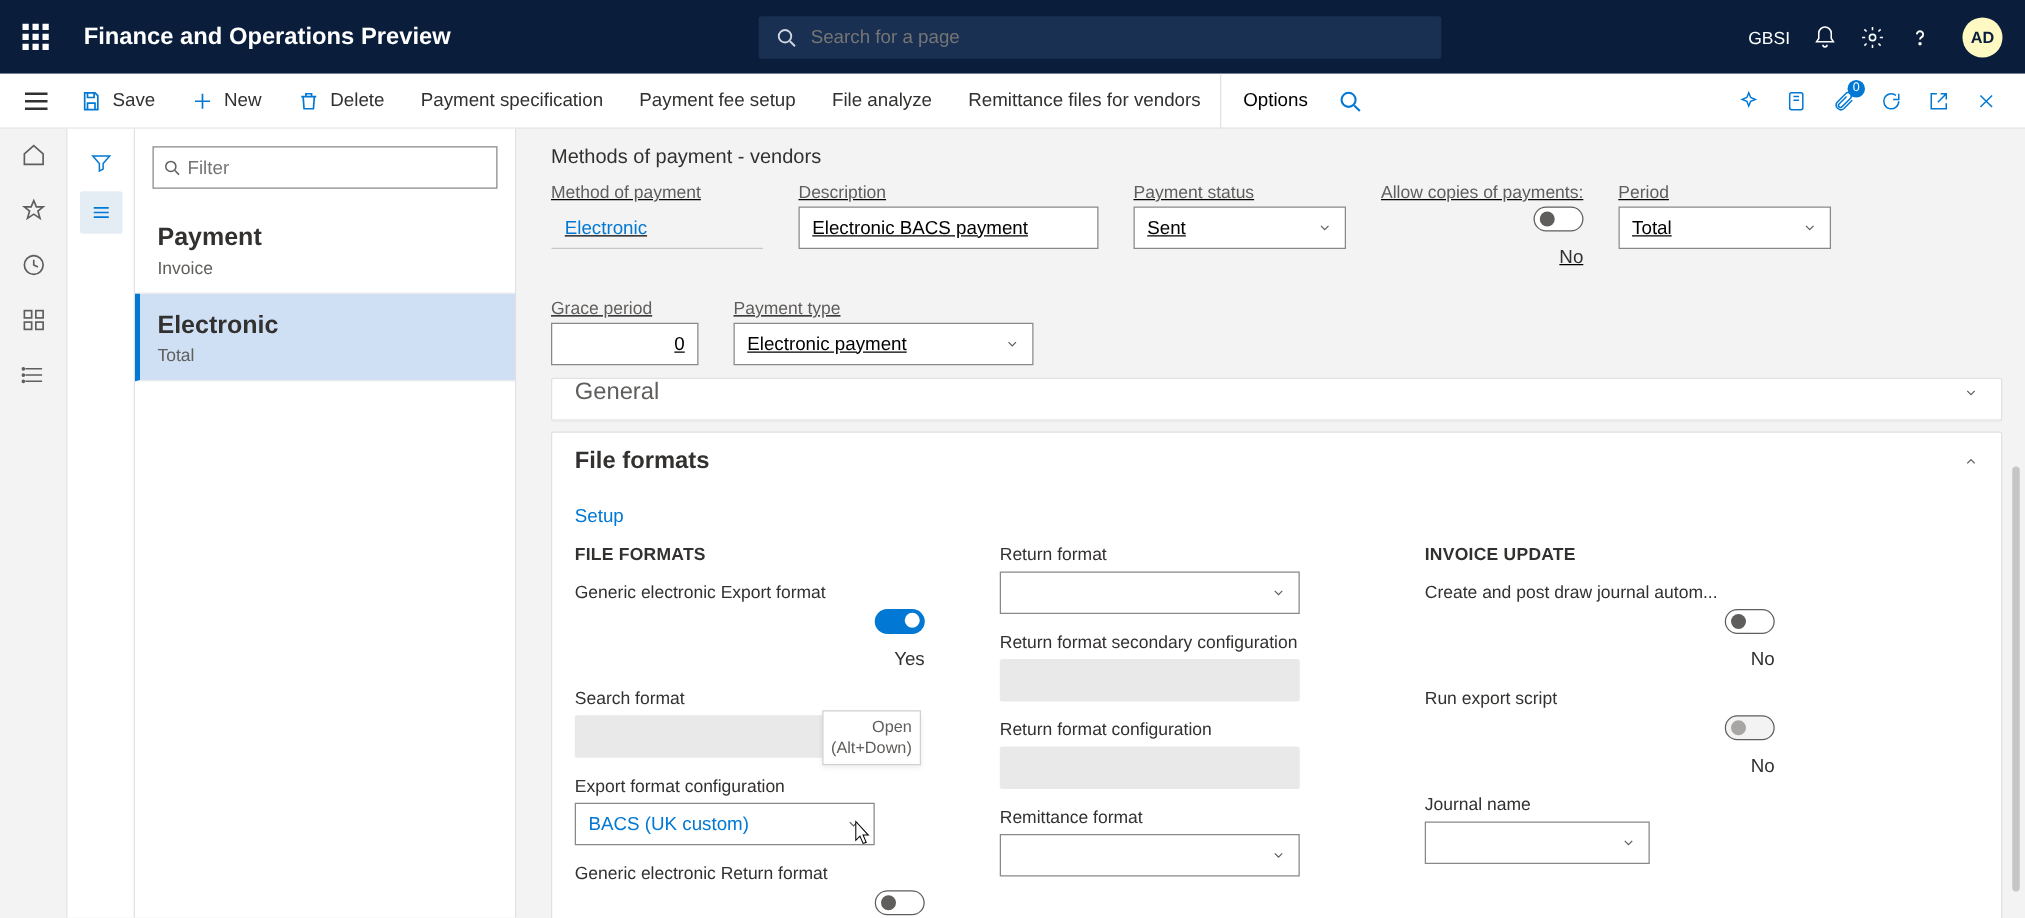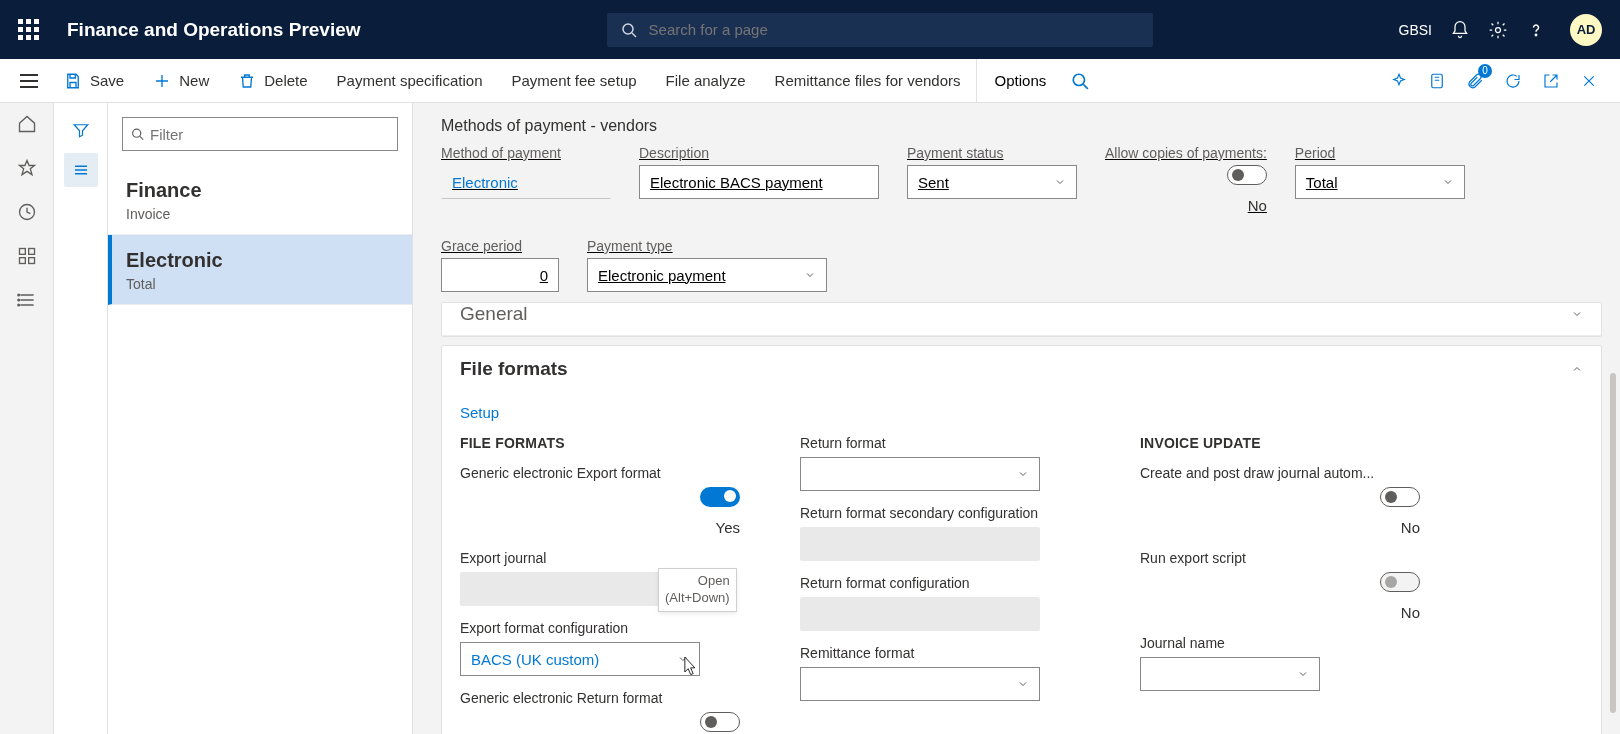--- a/index.html
+++ b/index.html
@@ -270,21 +270,21 @@
 
   <div class="listpanel">
     <div class="filterbox">
       <svg width="14" height="14" viewBox="0 0 16 16" fill="none" stroke="currentColor" stroke-width="1.5">
           <circle cx="7" cy="7" r="5"></circle>
           <path d="M11 11l4 4"></path>
         </svg>
       <input placeholder="Filter" style="">
     </div>
     <div class="listitem">
-      <div class="li-title">Finance</div>
+      <div class="li-title">Payment</div>
       <div class="li-sub">Invoice</div>
     </div>
     <div class="listitem selected">
       <div class="li-title">Electronic</div>
       <div class="li-sub">Total</div>
     </div>
   </div>
 
   <div class="main">
     <div class="page-title">Methods of payment - vendors</div>
@@ -366,21 +366,21 @@
             <div class="subfld">
               <label>Generic electronic Export format</label>
               <div class="toggle-wrap">
                 <div class="toggle on">
                     <div class="knob"></div>
                   </div>
                 <div class="tlabel">Yes</div>
               </div>
             </div>
             <div class="subfld" style="position:relative;">
-              <label>Export journal</label>
+              <label>Search format</label>
               <div class="disabled-box" style="width:240px;"></div>
               <div class="tooltip-hint" style="left:198px; top:18px; text-align:right;">
                 <div>Open</div>
                   <div>(Alt+Down)</div>
               </div>
             </div>
             <div class="subfld">
               <label>Export format configuration</label>
               <div class="combo highlight" style="width:240px; position:relative;">
                 <span>BACS (UK custom)</span>

